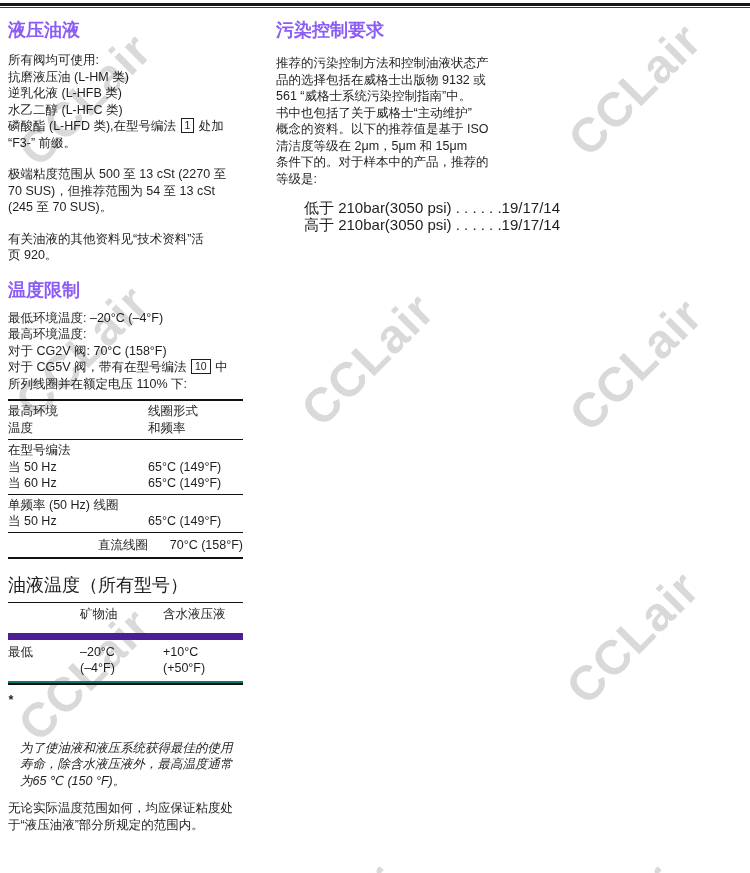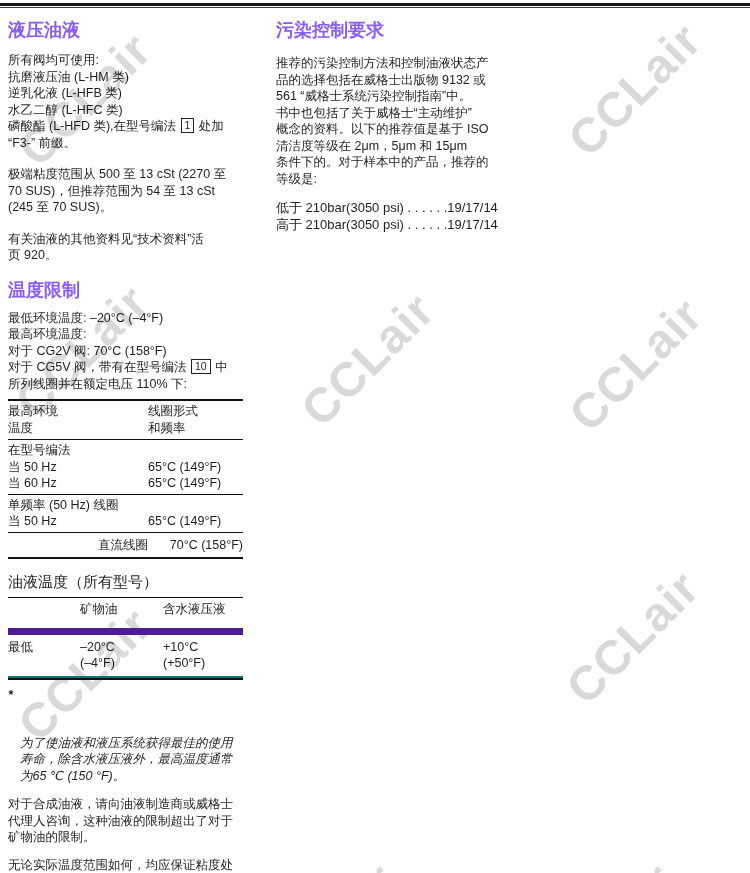--- a/index.html
+++ b/index.html
@@ -36,31 +36,31 @@
   }
 
   
   .t1{margin-top:7px;border-top:2px solid #111;border-bottom:2px solid #111;width:235px;font-size:12.5px;line-height:16.5px;}
   .t1 .hd{display:grid;grid-template-columns:140px 1fr;padding:2px 0 3px;border-bottom:1px solid #111;white-space:pre-line;}
   .t1 .grp{padding:2px 0 2px;border-bottom:1px solid #111;}
   .t1 .row2{display:grid;grid-template-columns:140px 1fr;}
   .t1 .dc{display:grid;grid-template-columns:140px 1fr;padding:4px 0 4px;text-align:right;}
 
   
-  .t2title{font-size:15px;margin-top:14px;}
+  .t2title{font-size:18px;margin-top:14px;}
   .t2{margin-top:5px;border-top:1px solid #111;border-bottom:2px solid #111;width:235px;font-size:12.5px;line-height:16.5px;}
   .t2 .hd{display:grid;grid-template-columns:72px 83px 1fr;padding:3px 0 10px;border-bottom:7px solid #4c1d95;}
   .t2 .r{display:grid;grid-template-columns:72px 83px 1fr;padding:4px 0 4px;white-space:pre-line;}
   .t2 .r.rb{border-bottom:2px solid #0f766e;}
 
   .fn{display:flex;font-style:italic;margin-top:7px;font-size:12.5px;line-height:16.5px;}
   .fn .star{width:12px;flex:0 0 12px;font-weight:bold;}
   .fn .txt{white-space:pre-line;margin-top:48px;}
 
-  .ratings{margin-top:12px;font-size:13px;line-height:17px;}
+  .ratings{margin-top:12px;font-size:15px;line-height:17px;margin-left:28px;}
   .rating-line{white-space:pre;}
 </style>
 </head>
 <body>
 
 <div class="page">
 
   <span class="wm" style="left: 3px; top: 72px; color: rgb(217, 217, 217);">CCLair</span>
   <span class="wm" style="left: 553px; top: 62px; color: rgb(217, 217, 217);">CCLair</span>
   <span class="wm" style="left: 0px; top: 324px; color: rgb(217, 217, 217);">CCLair</span>
@@ -150,23 +150,20 @@
       </div>
     </div>
 
     <div class="fn">
       <span class="star">*</span>
       <span class="txt">为了使油液和液压系统获得最佳的使用
 寿命，除含水液压液外，最高温度通常
 为65 ℃ (150 °F)。</span>
     </div>
 
-    <p class="body" style="margin-top:12px">对于合成油液，请向油液制造商或威格士
-代理人咨询，这种油液的限制超出了对于
-矿物油的限制。</p>
 
     <p class="body" style="margin-top:11px">无论实际温度范围如何，均应保证粘度处
 于“液压油液”部分所规定的范围内。</p>
 
   </div>
 
   <div class="col col-right">
 
     <h1>污染控制要求</h1>
 

